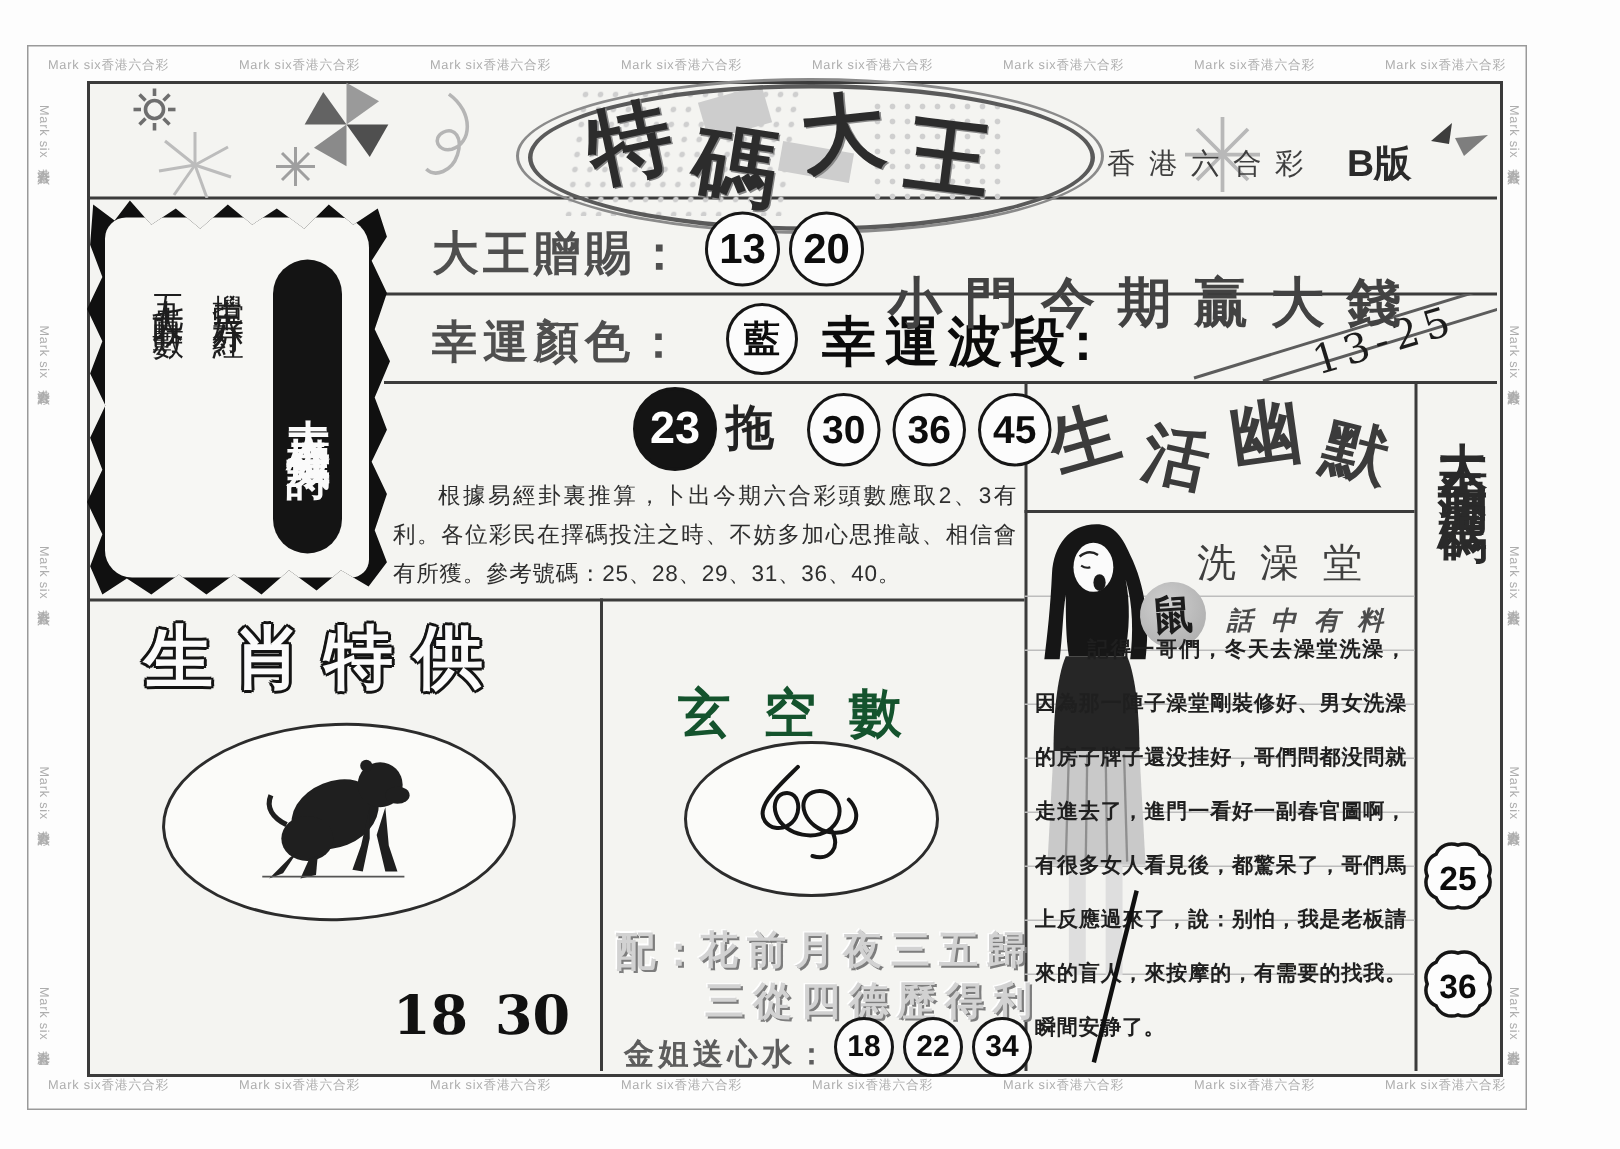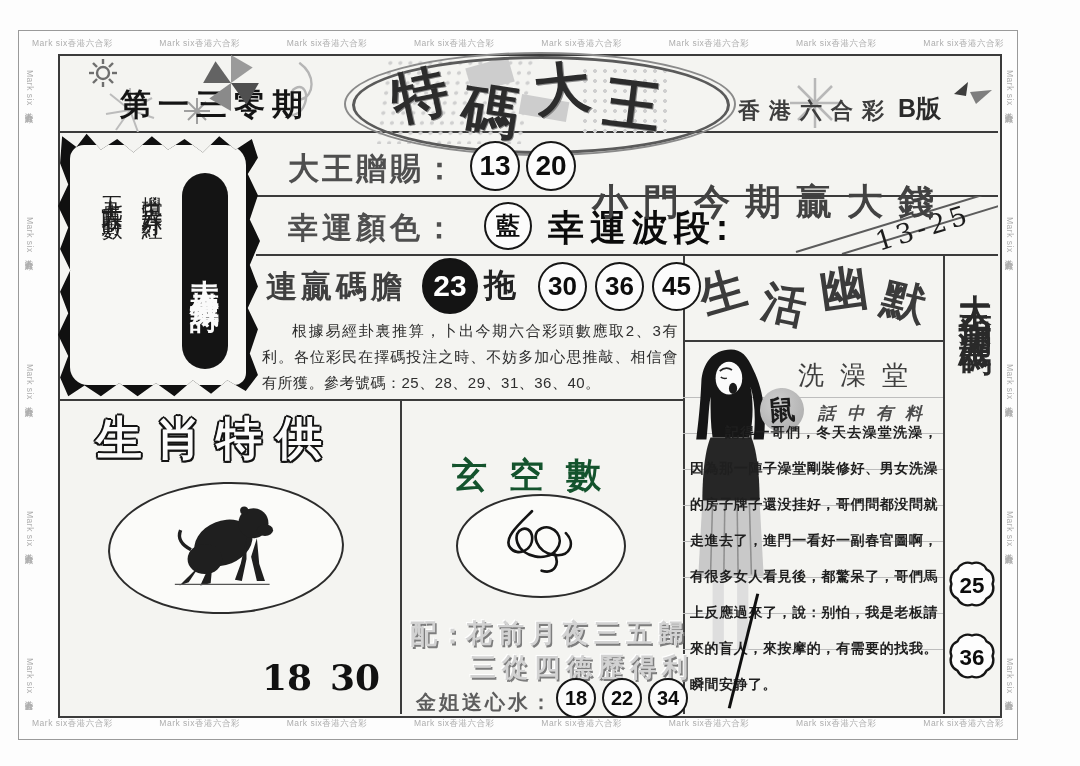--- a/index.html
+++ b/index.html
@@ -17,21 +17,21 @@
   #main-frame{position:absolute;left:58px;top:54px;width:940px;height:660px;
               border:2px solid #3b3b3b;background:#f4f4f1;}
   
   .issue{position:absolute;left:120px;top:84px;font-size:31px;font-weight:900;letter-spacing:7px;color:#141414;z-index:3;}
   .title-oval{position:absolute;left:352px;top:56px;width:372px;height:92px;border:3px solid #5a5a5a;border-radius:50%;z-index:1;}
   .title-oval2{position:absolute;left:344px;top:52px;width:388px;height:100px;border:2px solid #8a8a8a;border-radius:50%;z-index:1;}
   .honey{position:absolute;background:radial-gradient(circle,#cfcfcf 1.6px,transparent 2.2px);background-size:10px 10px;z-index:1;}
   .tile{position:absolute;background:#cdcdcd;z-index:1;}
   .title-char{position:absolute;font-size:56px;font-weight:900;color:#2c2c2c;z-index:3;
               text-shadow:1px 1px 0 #888;}
-  .sub-title{position:absolute;left:738px;top:96px;font-size:22px;font-weight:700;letter-spacing:9px;color:#3e3e3e;z-index:3;text-align:right;}
+  .sub-title{position:absolute;left:738px;top:96px;font-size:19px;font-weight:400;letter-spacing:9px;color:#3e3e3e;z-index:3;text-align:right;}
   .edition{position:absolute;left:898px;top:92px;font-size:25px;font-weight:900;color:#2a2a2a;z-index:3;}
   
   .circ{position:absolute;border:2.5px solid #161616;border-radius:50%;background:#fcfcfc;
         display:flex;align-items:center;justify-content:center;font-weight:900;color:#0d0d0d;z-index:2;}
   .brush{font-family:"DejaVu Serif",serif;font-weight:700;color:#4f4f4f;}
   
   #poem-outer{position:absolute;left:56px;top:131px;width:204px;height:268px;background:#101010;z-index:4;
     clip-path:polygon(3% 2%,10% 6%,15% 1%,22% 7%,30% 3%,38% 8%,47% 2%,55% 7%,63% 3%,72% 8%,80% 2%,88% 7%,96% 3%,99% 10%,94% 16%,99% 24%,95% 33%,100% 41%,95% 50%,99% 58%,94% 66%,99% 74%,95% 83%,99% 91%,93% 97%,84% 93%,76% 98%,67% 93%,58% 99%,49% 94%,40% 99%,31% 94%,22% 99%,14% 95%,6% 99%,2% 92%,6% 84%,1% 76%,6% 68%,2% 60%,7% 52%,2% 44%,6% 36%,1% 28%,6% 20%,2% 12%);}
   #poem-inner{position:absolute;left:14px;top:14px;right:14px;bottom:14px;background:#f7f7f4;
               border-radius:14px 20px 12px 18px;}
@@ -122,21 +122,20 @@
           <line x1="26" y1="22" x2="26" y2="0"></line>
           <line x1="26" y1="22" x2="48" y2="10"></line>
           <line x1="26" y1="22" x2="50" y2="30"></line>
           <line x1="26" y1="22" x2="34" y2="44"></line>
           <line x1="26" y1="22" x2="12" y2="42"></line>
           <line x1="26" y1="22" x2="2" y2="26"></line>
           <line x1="26" y1="22" x2="6" y2="6"></line>
         </g>
       </svg>
 </div>
-<div class="issue">第一三零期</div>
 <div class="abs" style="left:200px;top:52px;z-index:3;">
   <svg width="62" height="62" viewBox="0 0 40 40">
         <polygon points="20,20 20,2 34,10" fill="#9a9a9a"></polygon>
         <polygon points="20,20 38,20 30,34" fill="#4f4f4f"></polygon>
         <polygon points="20,20 20,38 6,30" fill="#8a8a8a"></polygon>
         <polygon points="20,20 2,20 10,6" fill="#636363"></polygon>
       </svg>
 </div>
 <div class="abs" style="left:182px;top:96px;z-index:2;">
   <svg width="30" height="30" viewBox="0 0 30 30">
@@ -205,21 +204,20 @@
 <div class="abs" style="left:256px;top:196px;width:742px;height:58px;overflow:hidden;z-index:1;">
   <div class="abs brush" style="left:32px;top:12px;font-size:30px;letter-spacing:4px;">幸運顏色：</div>
   <div class="circ" style="left:228px;top:6px;width:44px;height:44px;font-size:24px;">藍</div>
   <div class="abs" style="left:292px;top:8px;font-size:36px;font-weight:900;letter-spacing:6px;color:#0b0b0b;">幸運波段:</div>
   <div class="diag" style="left:540px;top:55px;width:230px;"></div>
   <div class="diag" style="left:586px;top:57px;width:220px;"></div>
   <div class="abs" style="left:618px;top:16px;font-size:27px;font-family:'DejaVu Serif',serif;letter-spacing:4px;color:#1d1d1d;transform:rotate(-17deg);">13-25</div>
 </div>
 <div class="line" style="left:256px;top:254px;width:742px;height:1.5px;"></div>
 
-<div class="abs brush" style="left:266px;top:266px;font-size:31px;letter-spacing:4px;color:#3f3f3f;z-index:2;">連贏碼膽</div>
 <div class="circ" style="left:422px;top:258px;width:52px;height:52px;background:#141414;color:#fff;border-color:#141414;font-size:30px;">23</div>
 <div class="abs brush" style="left:484px;top:264px;font-size:32px;color:#222;z-index:2;">拖</div>
 <div class="circ" style="left:538px;top:262px;width:45px;height:45px;font-size:26px;">30</div>
 <div class="circ" style="left:595px;top:262px;width:45px;height:45px;font-size:26px;">36</div>
 <div class="circ" style="left:652px;top:262px;width:45px;height:45px;font-size:26px;">45</div>
 <div class="abs" style="left:262px;top:318px;width:416px;height:80px;font-size:15px;line-height:26px;color:#2e2e2e;text-align:justify;text-indent:2em;letter-spacing:.5px;">根據易經卦裏推算，卜出今期六合彩頭數應取2、3有利。各位彩民在擇碼投注之時、不妨多加心思推敲、相信會有所獲。參考號碼：25、28、29、31、36、40。</div>
 
 <div class="line" style="left:58px;top:399px;width:625px;height:1.5px;"></div>
 <div class="line" style="left:400px;top:399px;width:1.5px;height:315px;"></div>
 <div class="line" style="left:683px;top:254px;width:1.5px;height:460px;"></div>

